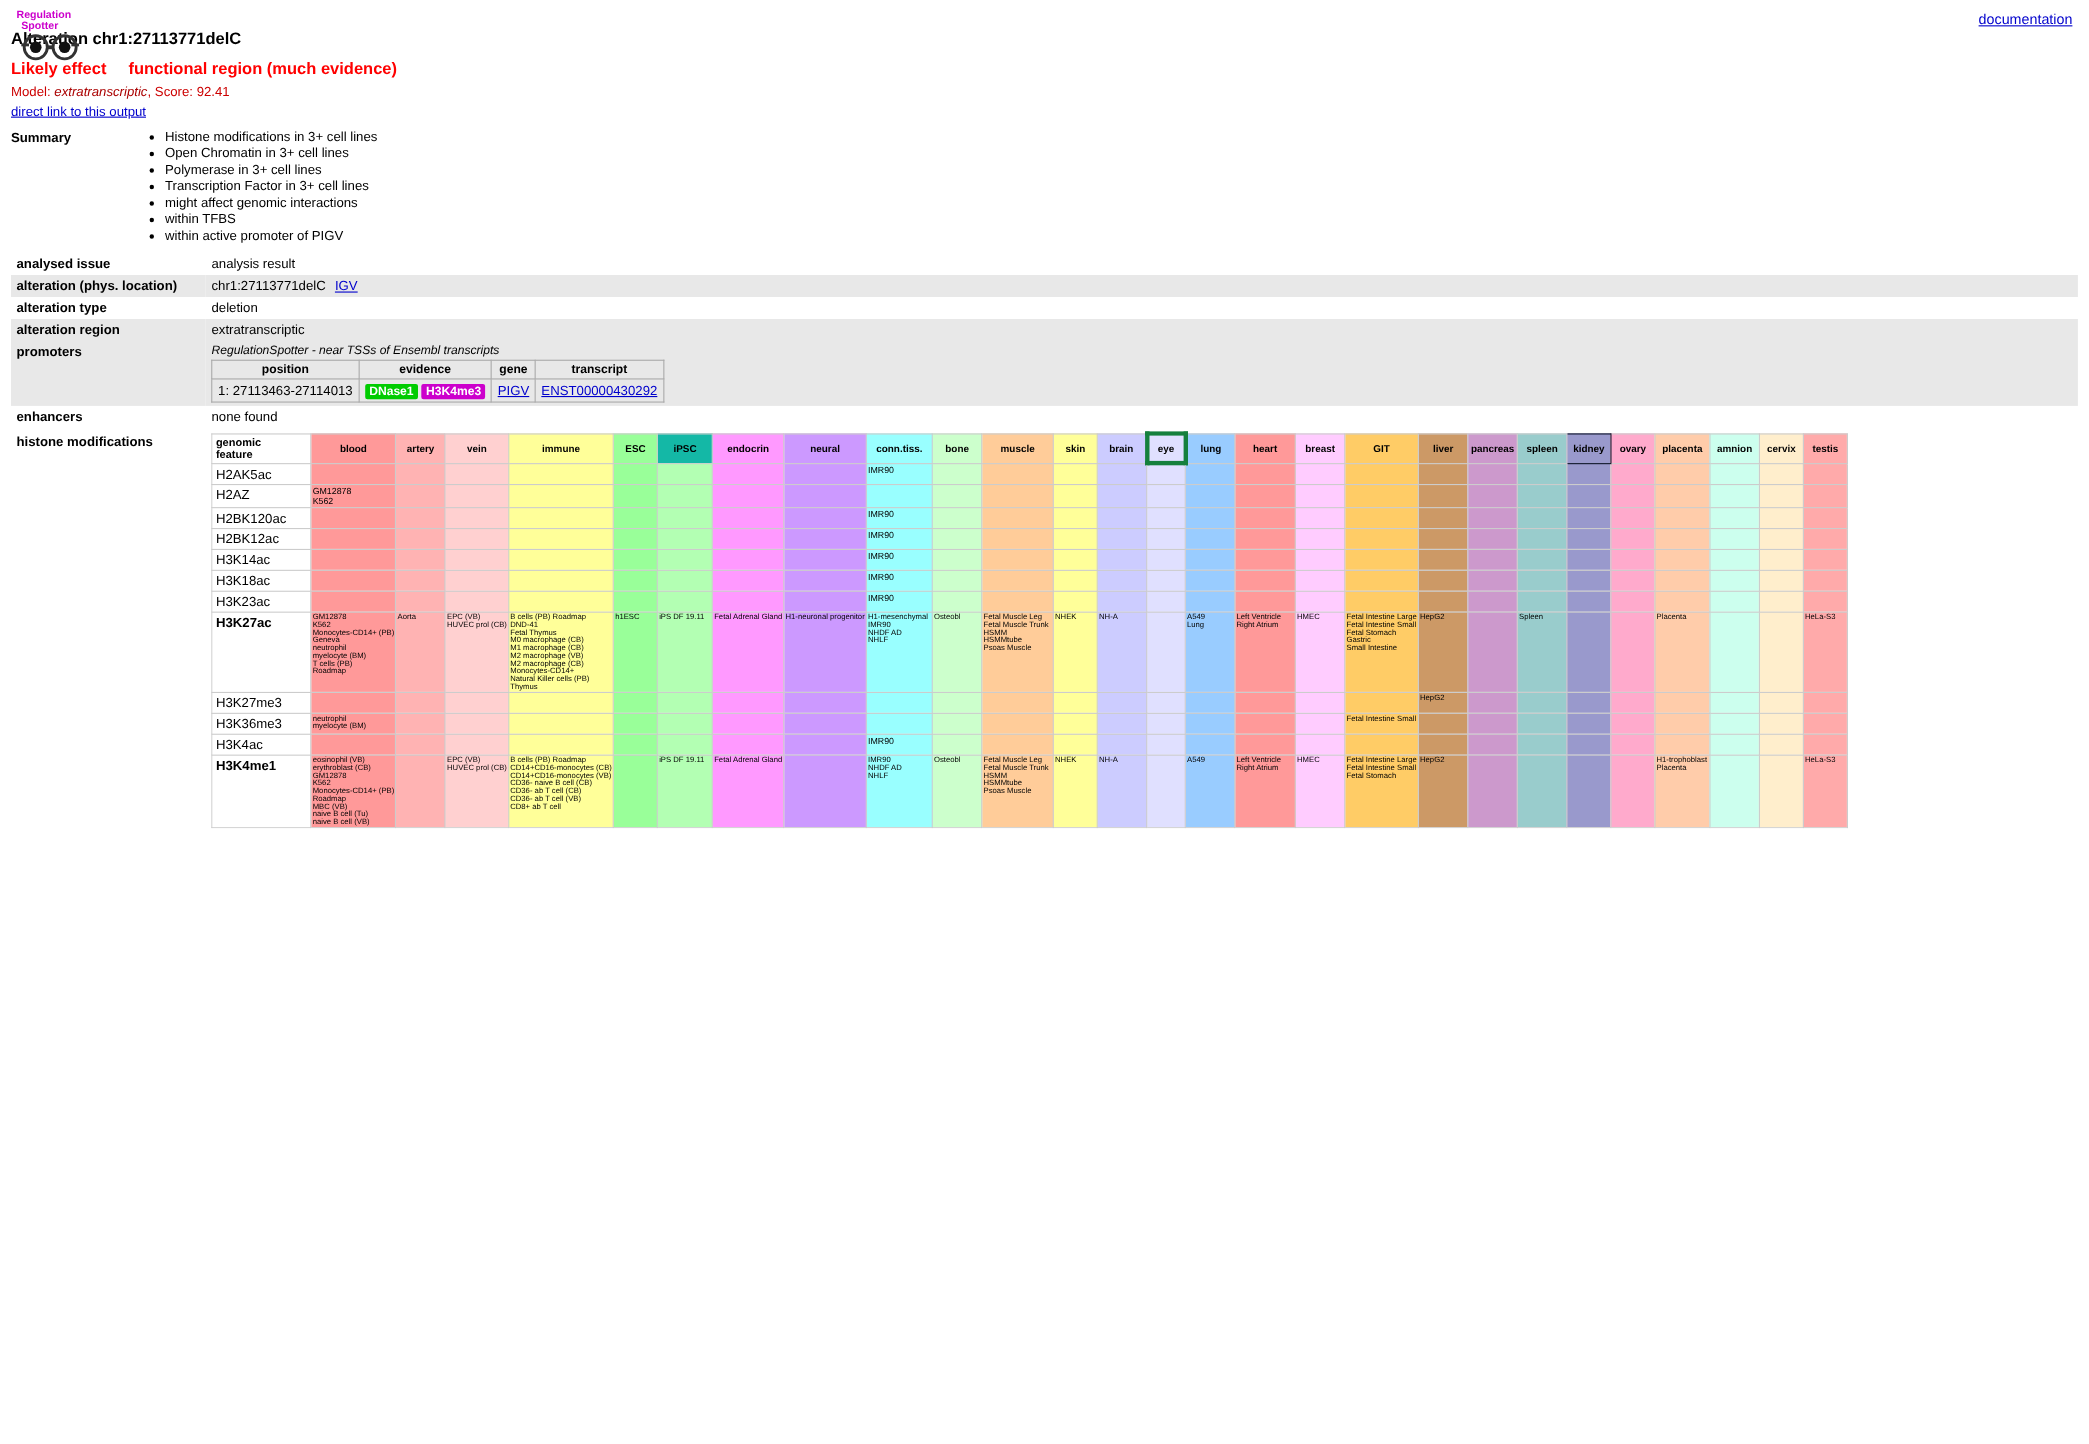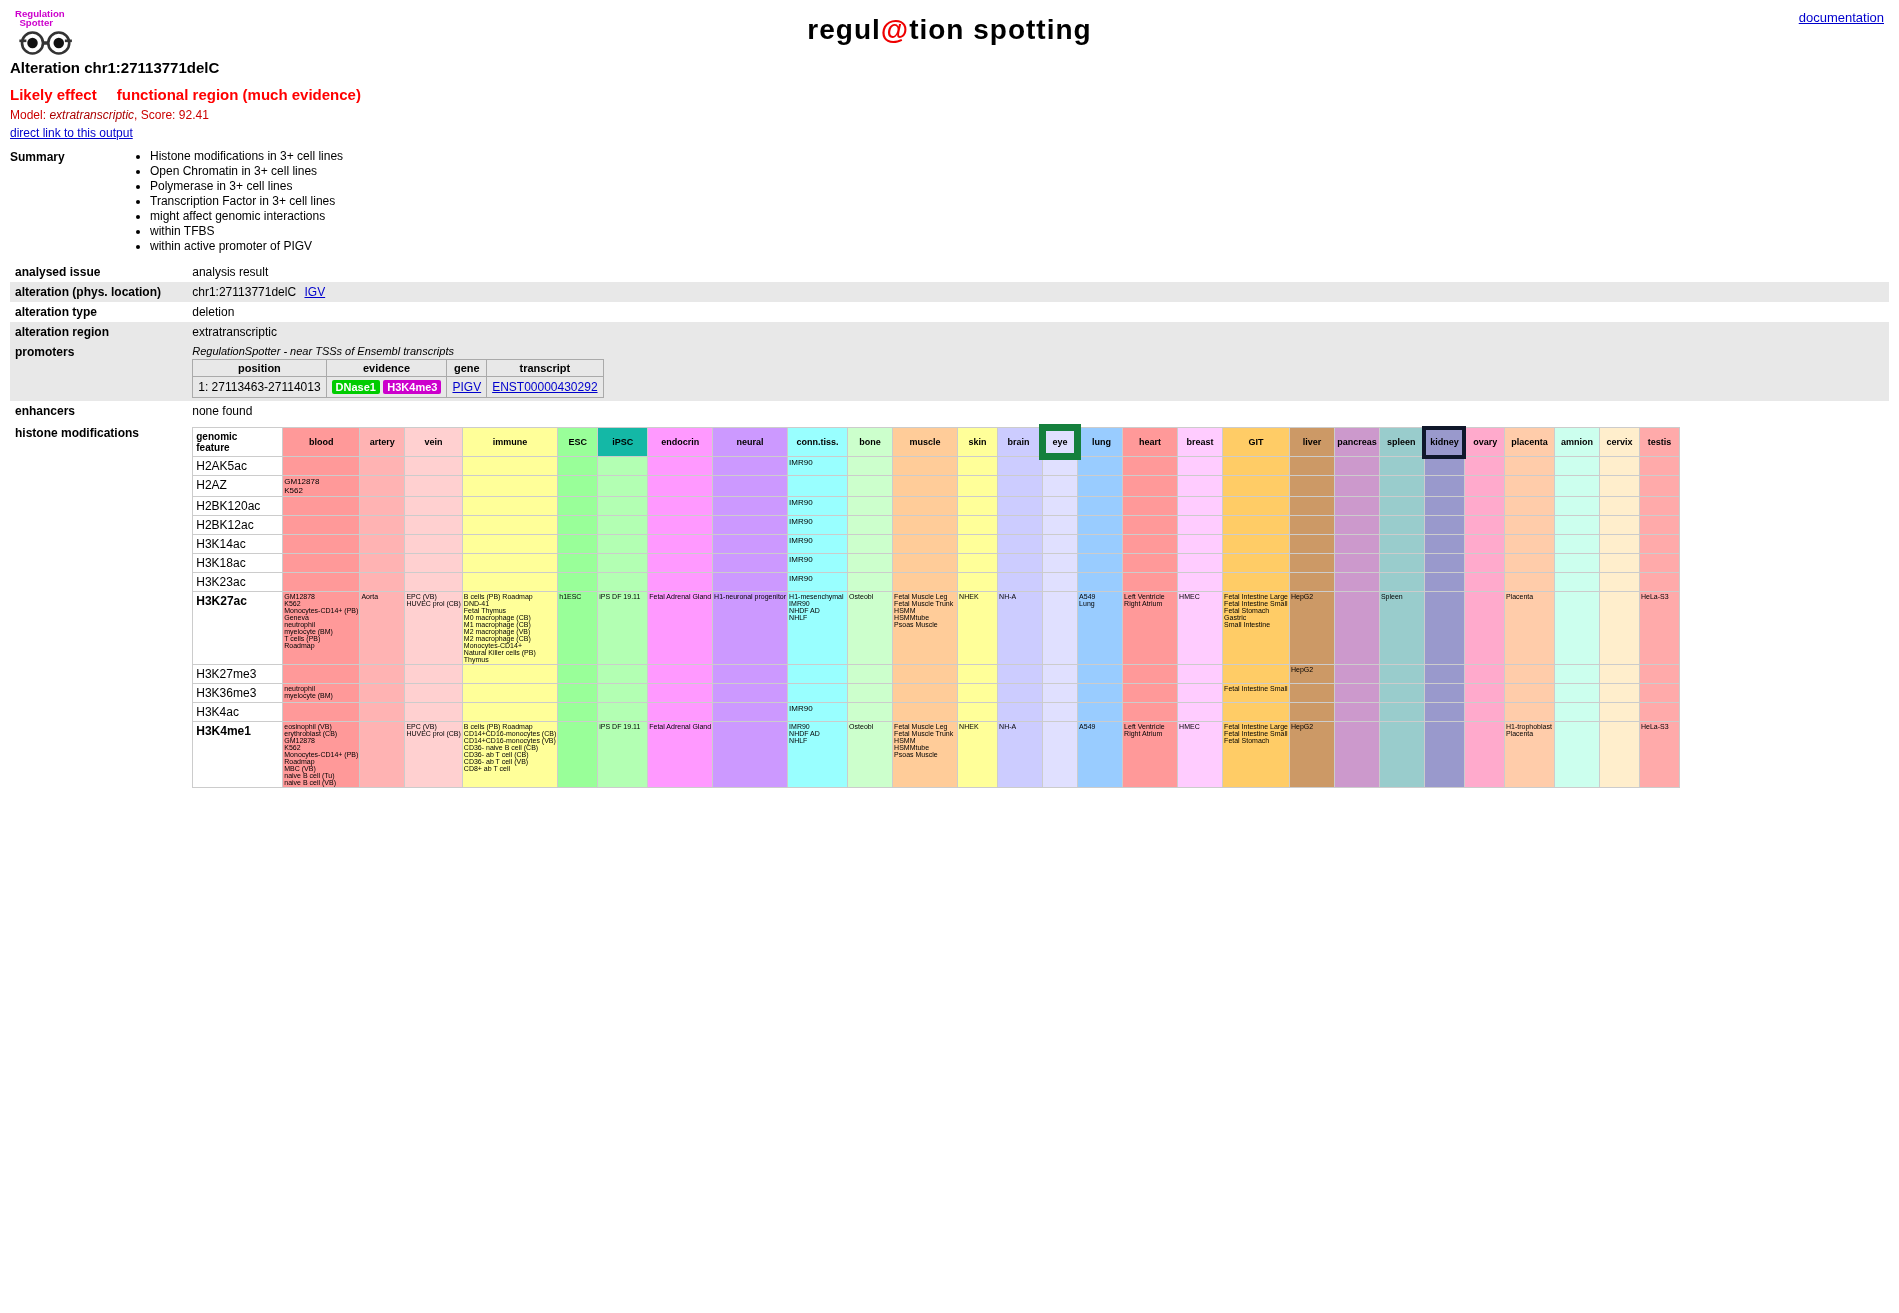--- a/index.html
+++ b/index.html
@@ -62,23 +62,20 @@
       <circle cx="20" cy="42" r="12" fill="none" stroke="#333" stroke-width="3"></circle>
       <circle cx="50" cy="42" r="12" fill="none" stroke="#333" stroke-width="3"></circle>
       <circle cx="20" cy="42" r="6" fill="#111"></circle>
       <circle cx="50" cy="42" r="6" fill="#111"></circle>
       <rect x="32" y="40" width="6" height="4" fill="#333"></rect>
       <rect x="5" y="38" width="8" height="3" fill="#333"></rect>
       <rect x="57" y="38" width="8" height="3" fill="#333"></rect>
     </svg>
   </div>
 
-  <h1>
-    <span>regul</span><span style="color:#e00;">@</span><span>tion spotting</span>
-  </h1>
 
   <a href="#" style="position:absolute;right:15px;top:10px;color:#00c;text-decoration:underline;font-size:13px;">documentation</a>
 </div>
 
 <div id="page-content">
 
   <div class="alteration-title">Alteration chr1:27113771delC</div>
 
   <div class="likely-effect">
     <span class="likely-effect-label">Likely effect</span>
@@ -180,29 +177,29 @@
                 <th style="background:#ffff99;min-width:85px;padding:2px;border:1px solid #ccc;">immune</th>
                 <th style="background:#99ff99;min-width:40px;padding:2px;border:1px solid #ccc;">ESC</th>
                 <th style="background:#14b8a6;min-width:50px;padding:2px;border:1px solid #ccc;">iPSC</th>
                 <th style="background:#ff99ff;min-width:55px;padding:2px;border:1px solid #ccc;">endocrin</th>
                 <th style="background:#cc99ff;min-width:55px;padding:2px;border:1px solid #ccc;">neural</th>
                 <th style="background:#99ffff;min-width:60px;padding:2px;border:1px solid #ccc;">conn.tiss.</th>
                 <th style="background:#ccffcc;min-width:45px;padding:2px;border:1px solid #ccc;">bone</th>
                 <th style="background:#ffcc99;min-width:65px;padding:2px;border:1px solid #ccc;">muscle</th>
                 <th style="background:#ffff99;min-width:40px;padding:2px;border:1px solid #ccc;">skin</th>
                 <th style="background:#ccccff;min-width:45px;padding:2px;border:1px solid #ccc;">brain</th>
-                <th style="background:#e0e0ff;min-width:35px;padding:6px;border:7px solid #15803d;">eye</th>
+                <th style="background:#e0e0ff;min-width:35px;padding:6px;border:4px solid #15803d;">eye</th>
                 <th style="background:#99ccff;min-width:45px;padding:2px;border:1px solid #ccc;">lung</th>
                 <th style="background:#ff9999;min-width:55px;padding:2px;border:1px solid #ccc;">heart</th>
                 <th style="background:#ffccff;min-width:45px;padding:2px;border:1px solid #ccc;">breast</th>
                 <th style="background:#ffcc66;min-width:65px;padding:2px;border:1px solid #ccc;">GIT</th>
                 <th style="background:#cc9966;min-width:45px;padding:2px;border:1px solid #ccc;">liver</th>
                 <th style="background:#cc99cc;min-width:45px;padding:2px;border:1px solid #ccc;">pancreas</th>
                 <th style="background:#99cccc;min-width:45px;padding:2px;border:1px solid #ccc;">spleen</th>
-                <th style="background:#9999cc;min-width:40px;padding:2px;border:4px solid #0f172a;">kidney</th>
+                <th style="background:#9999cc;min-width:40px;padding:2px;border:1px solid #0f172a;">kidney</th>
                 <th style="background:#ffaacc;min-width:40px;padding:2px;border:1px solid #ccc;">ovary</th>
                 <th style="background:#ffccaa;min-width:50px;padding:2px;border:1px solid #ccc;">placenta</th>
                 <th style="background:#ccffee;min-width:45px;padding:2px;border:1px solid #ccc;">amnion</th>
                 <th style="background:#ffeecc;min-width:40px;padding:2px;border:1px solid #ccc;">cervix</th>
                 <th style="background:#ffaaaa;min-width:40px;padding:2px;border:1px solid #ccc;">testis</th>
               </tr>
             </thead>
             <tbody>
 
               <tr>

